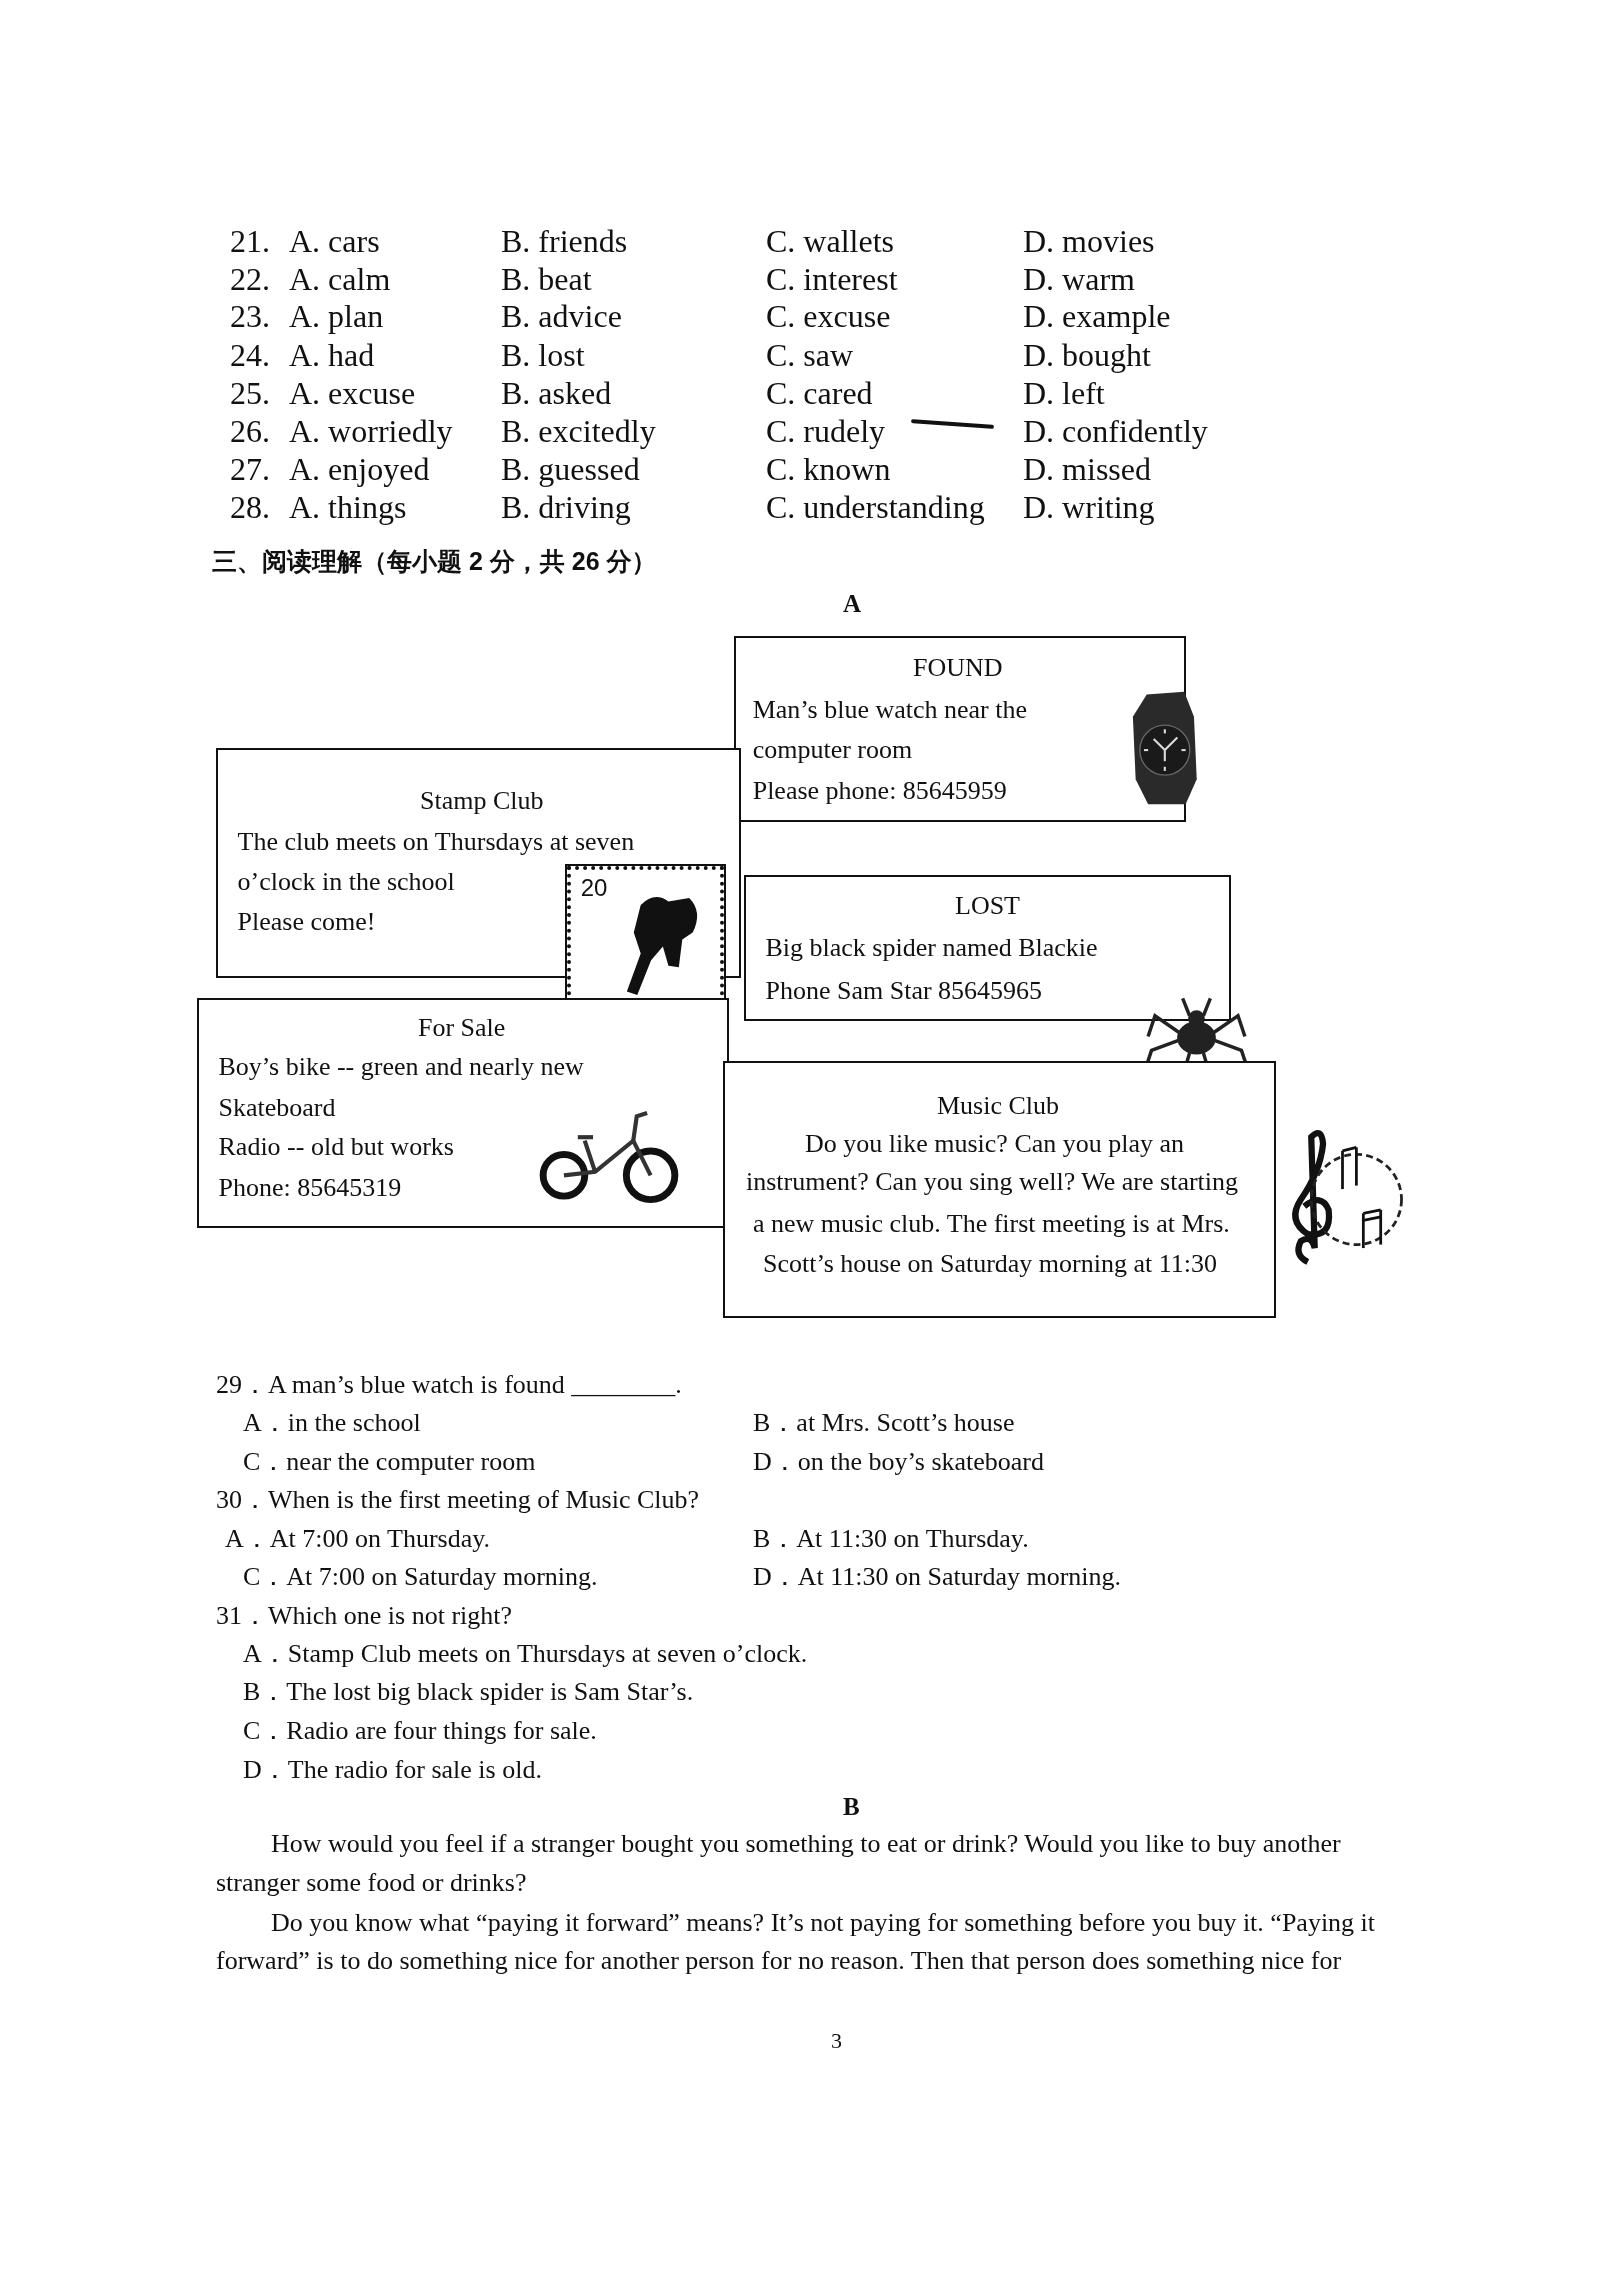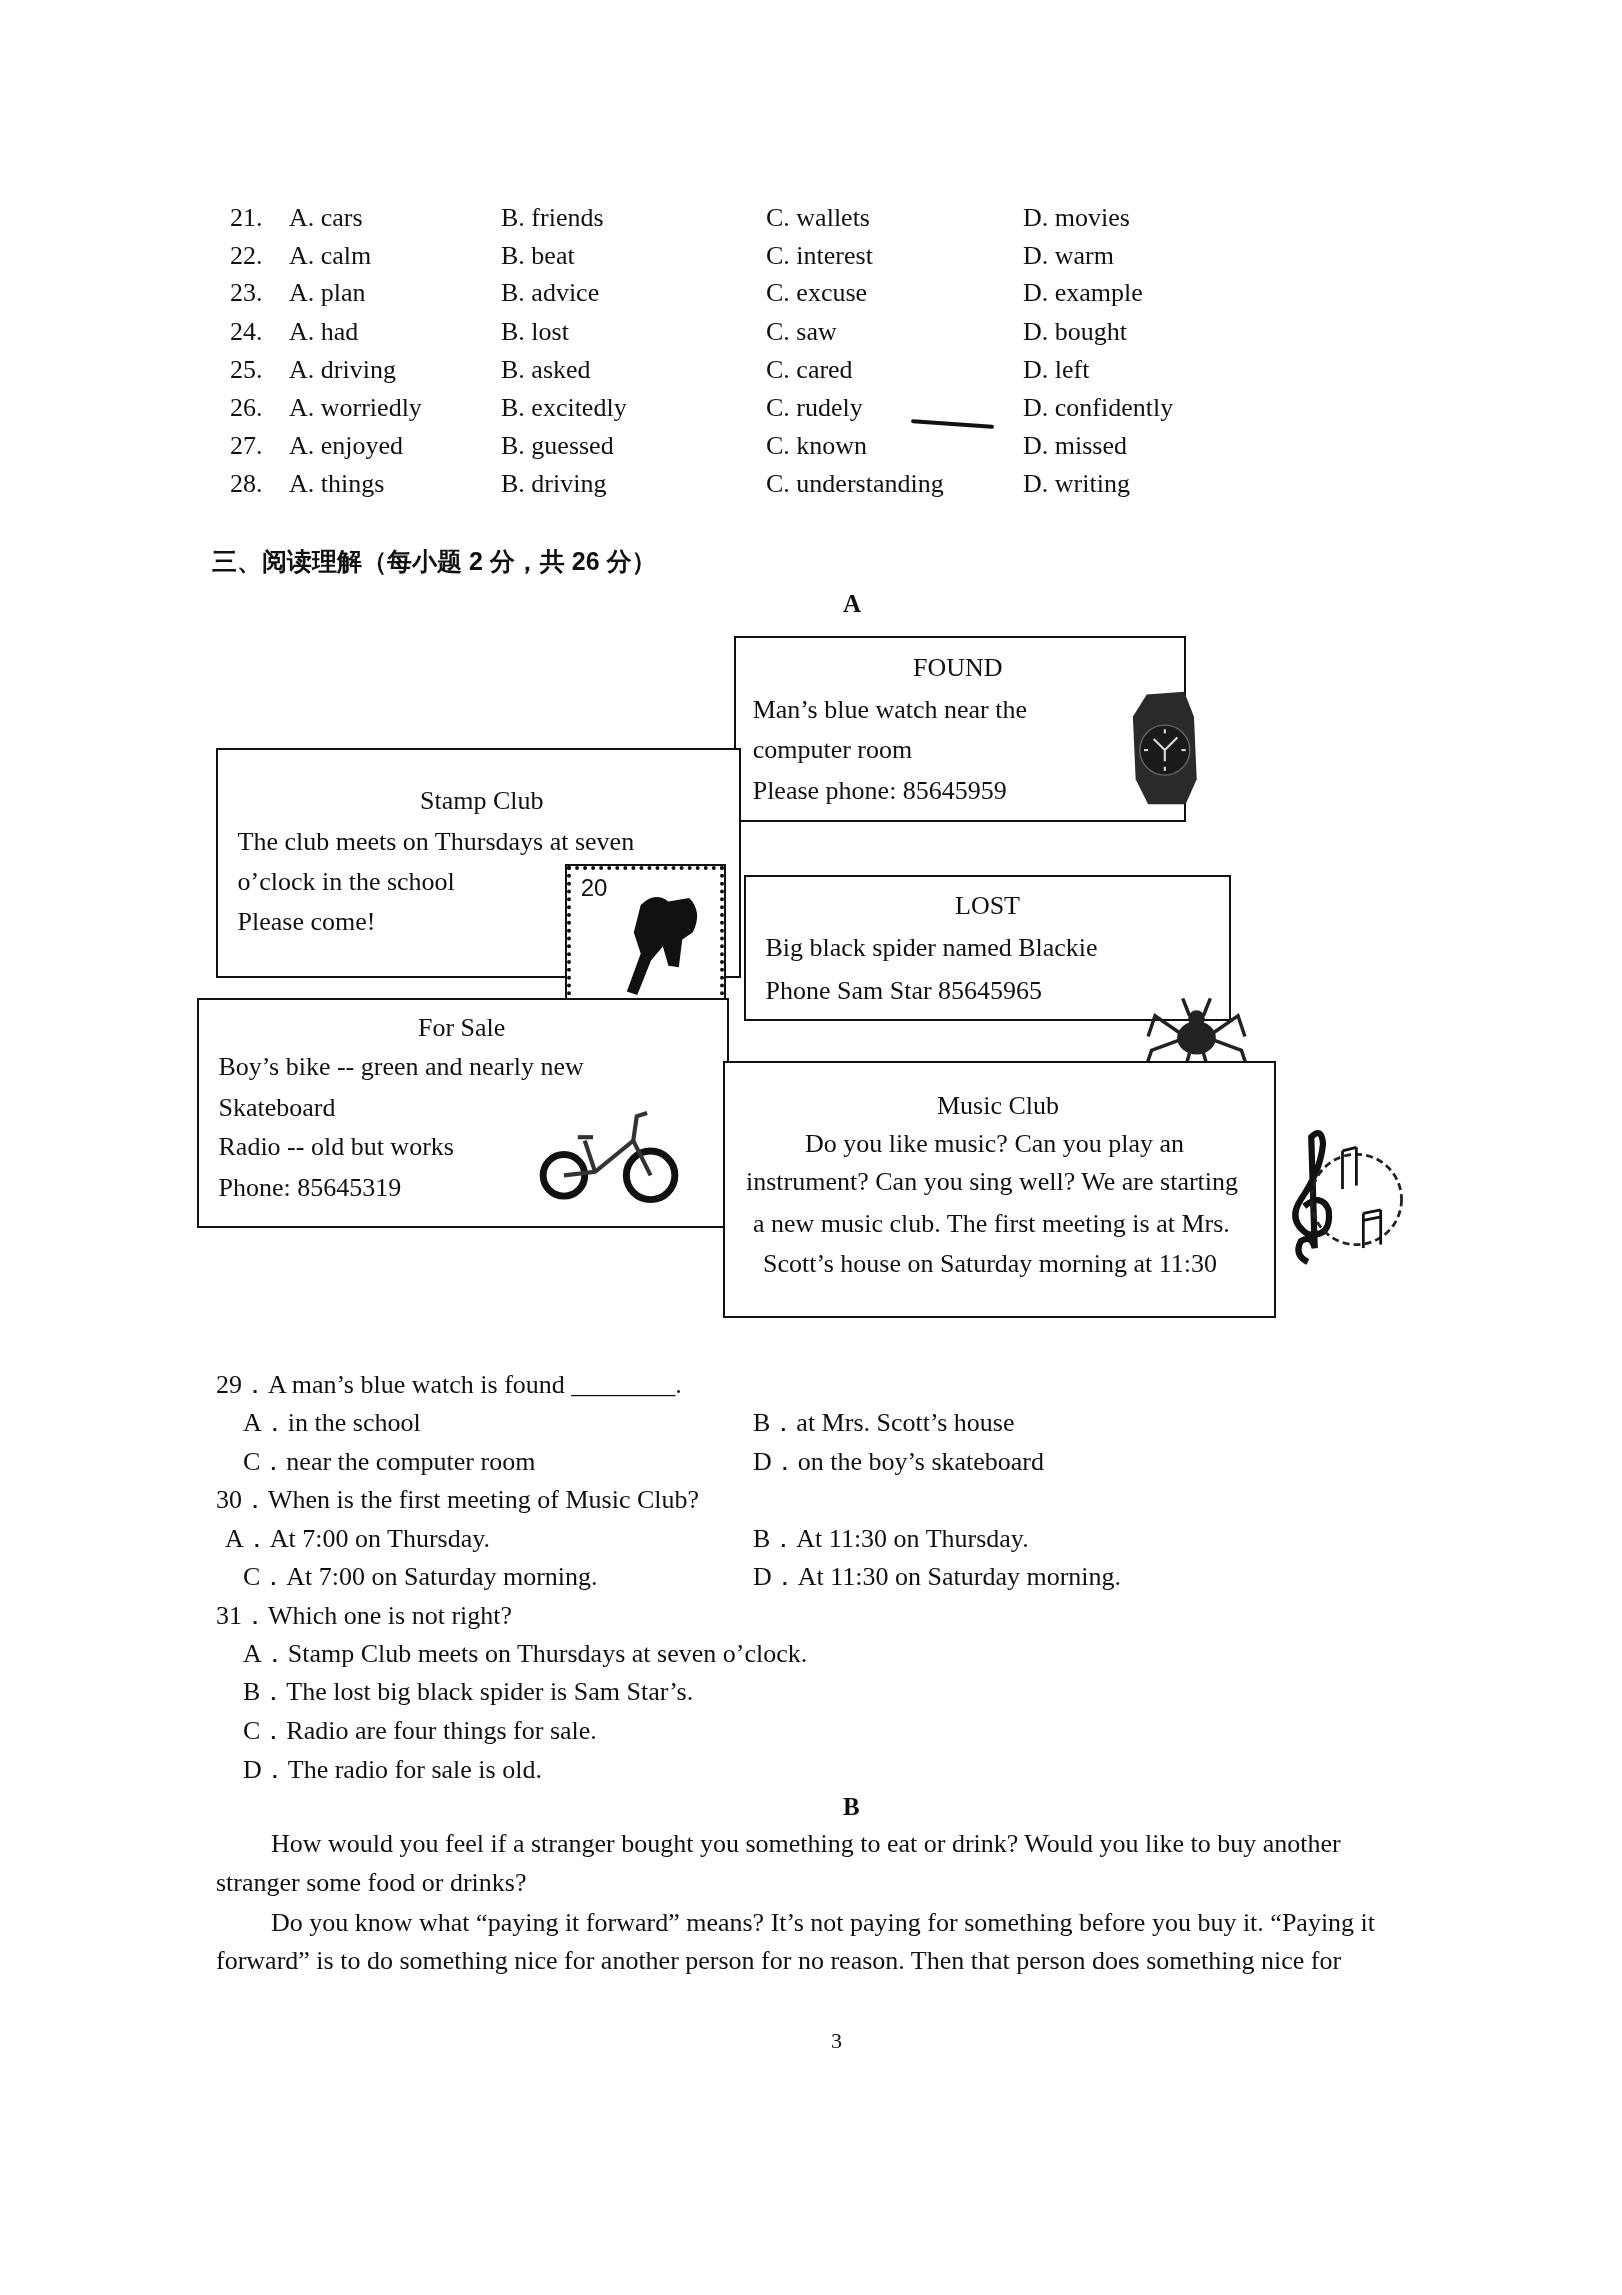--- a/index.html
+++ b/index.html
@@ -1,20 +1,20 @@
 <!DOCTYPE html>
 <html style="font-size:11px"><head>
 <meta charset="utf-8">
 <style>
   html, body { margin:0; padding:0; background:#ffffff; }
   body { width:1623px; height:2295px; position:relative; overflow:hidden;
          font-family:"Liberation Serif","DejaVu Serif",serif; color:#111; }
   .abs { position:absolute; }
   
-  .opt-row { position:absolute; left:230px; width:1183px; height:38px; font-size:26px; }
+  .opt-row { position:absolute; left:230px; width:1183px; height:38px; font-size:32px;margin-top:20px; }
   .opt-row span { position:absolute; top:0; white-space:nowrap; }
   .section-title { font-family:Liberation Sans, sans-serif; font-weight:bold; font-size:25px; }
   .part-label { font-weight:bold; font-size:25px; }
   .box { position:absolute; border:2.1px solid #111; background:#fff; box-sizing:border-box; }
   .box .title { position:absolute; font-size:26px; white-space:nowrap; }
   .box .line { position:absolute; font-size:26px; white-space:nowrap; }
   .q { position:absolute; font-size:26px; white-space:nowrap; }
   .para { position:absolute; font-size:26px; white-space:nowrap; }
   .page-no { position:absolute; font-size:22px; }
 </style>
@@ -45,21 +45,21 @@
   </div>
   <div class="opt-row" style="top:317px">
     <span style="left:0">24.</span>
     <span style="left:59px">A. had</span>
     <span style="left:271px">B. lost</span>
     <span style="left:536px">C. saw</span>
     <span style="left:793px">D. bought</span>
   </div>
   <div class="opt-row" style="top:355px">
     <span style="left:0">25.</span>
-    <span style="left:59px">A. driving</span>
+    <span style="left:59px">A. excuse</span>
     <span style="left:271px">B. asked</span>
     <span style="left:536px">C. cared</span>
     <span style="left:793px">D. left</span>
   </div>
   <div class="opt-row" style="top:393px">
     <span style="left:0">26.</span>
     <span style="left:59px">A. worriedly</span>
     <span style="left:271px">B. excitedly</span>
     <span style="left:536px">C. rudely</span>
     <span style="left:793px">D. confidently</span>

